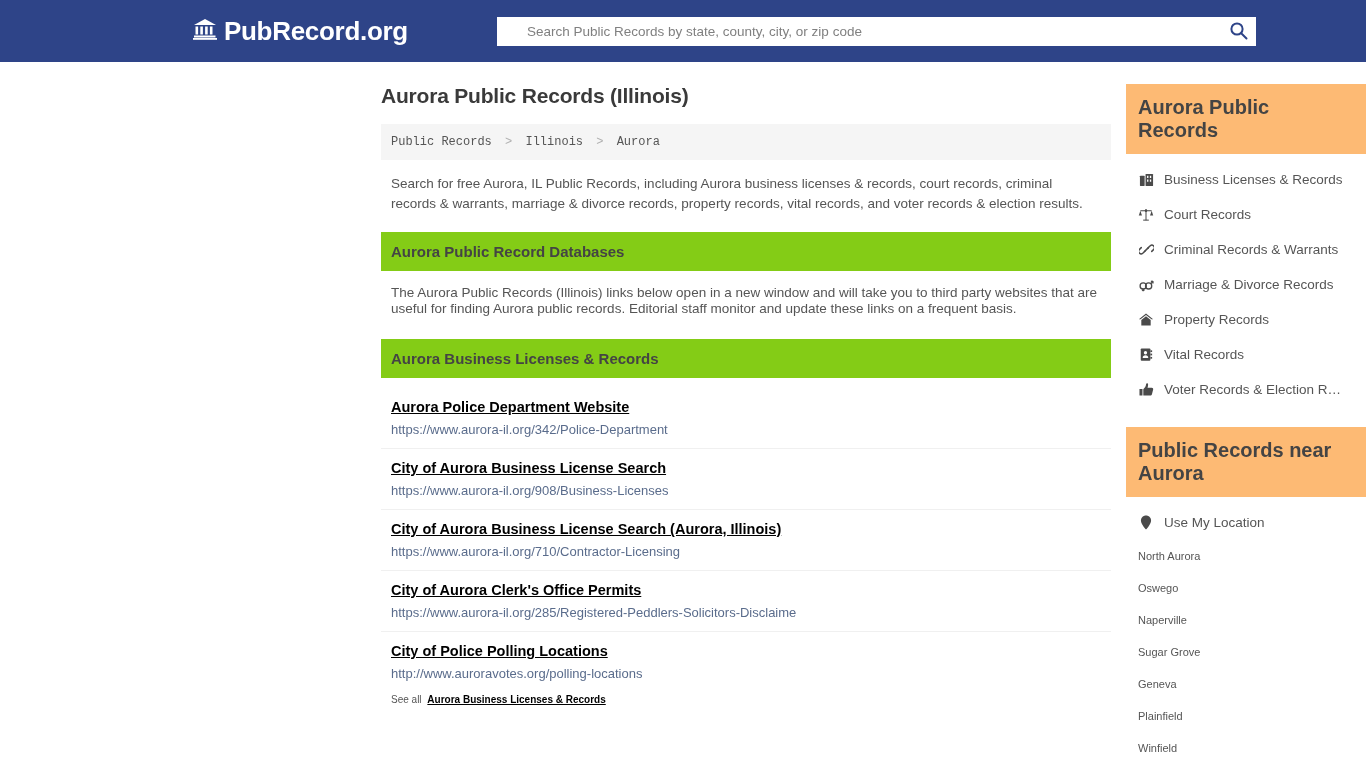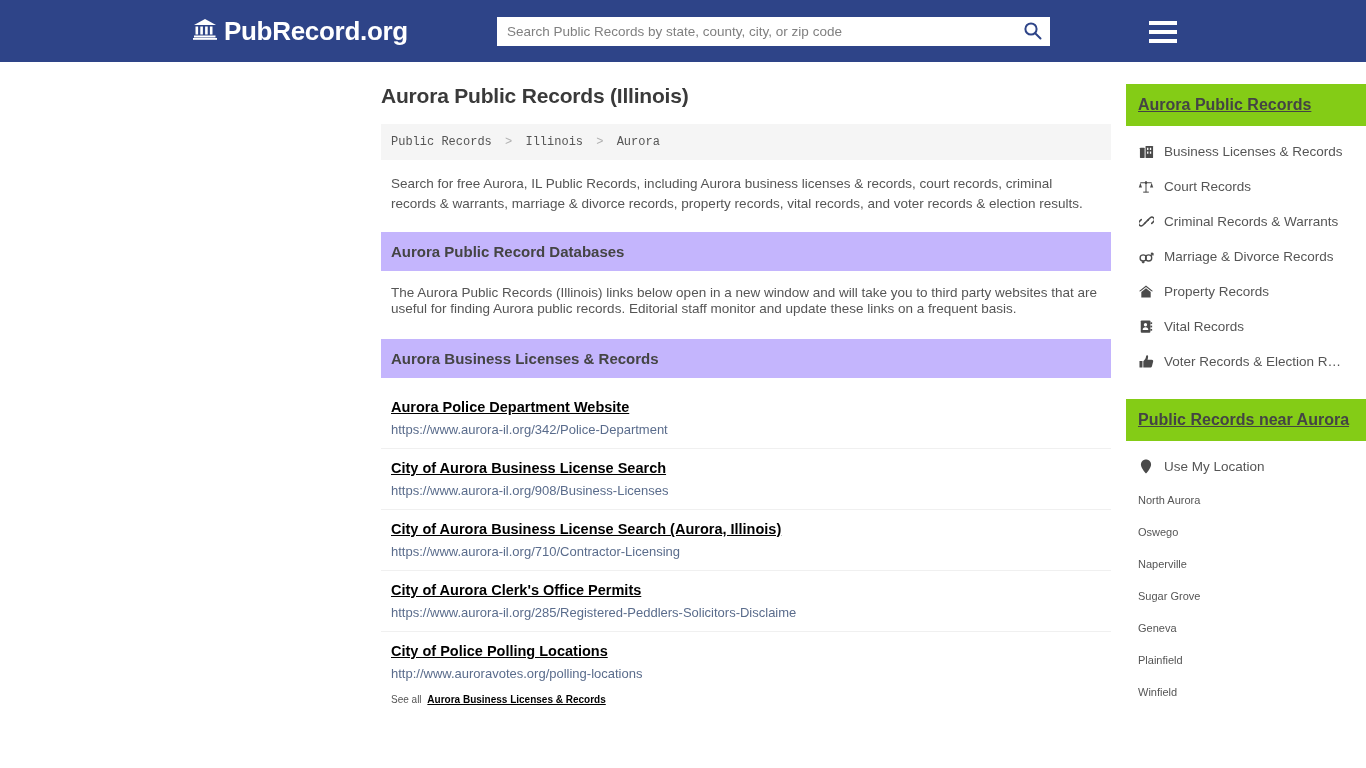--- a/index.html
+++ b/index.html
@@ -31,25 +31,26 @@
   .logo-text {
     color: #ffffff;
     font-size: 26px;
     font-weight: bold;
     letter-spacing: -0.3px;
   }
   .search-wrap {
     position: absolute;
     left: 497px;
     top: 17px;
-    width: 553px;
+    width: 759px;
     height: 29px;
     background: #ffffff;
     display: flex;
     align-items: center;
+    padding-left: 20px;
   }
   .search-input {
     flex: 1;
     height: 100%;
     border: none;
     outline: none;
     padding: 0 10px;
     font-size: 13.5px;
     color: #333;
     font-family: "Liberation Sans", sans-serif;
@@ -117,21 +118,21 @@
     margin: 0 6px;
   }
   .intro {
     font-size: 13.5px;
     line-height: 20px;
     color: #555555;
     padding: 14px 10px 12px 10px;
     margin: 0;
   }
   .section-head {
-    background: #c4b5fd;
+    background: #84cc16;
     padding: 11px 10px;
     font-size: 15px;
     font-weight: bold;
     color: #444444;
     margin-top: 6px;
   }
   .section-body {
     font-size: 13.5px;
     line-height: 16px;
     color: #555555;
@@ -165,26 +166,25 @@
   }
   .see-all a {
     color: #000000;
     font-weight: bold;
     text-decoration: underline;
     margin-left: 3px;
   }
 
   
   .side-head {
-    background: #84cc16;
+    background: #fdba74;
     padding: 12px 12px;
-    font-size: 16px;
+    font-size: 20px;
     font-weight: bold;
     color: #444444;
-    text-decoration: underline;
   }
   .side-list { padding: 8px 0 0 0; margin: 0; list-style: none; }
   .side-item {
     display: flex;
     align-items: center;
     gap: 10px;
     padding: 10px 12px;
     font-size: 13.5px;
     color: #555555;
     cursor: pointer;

